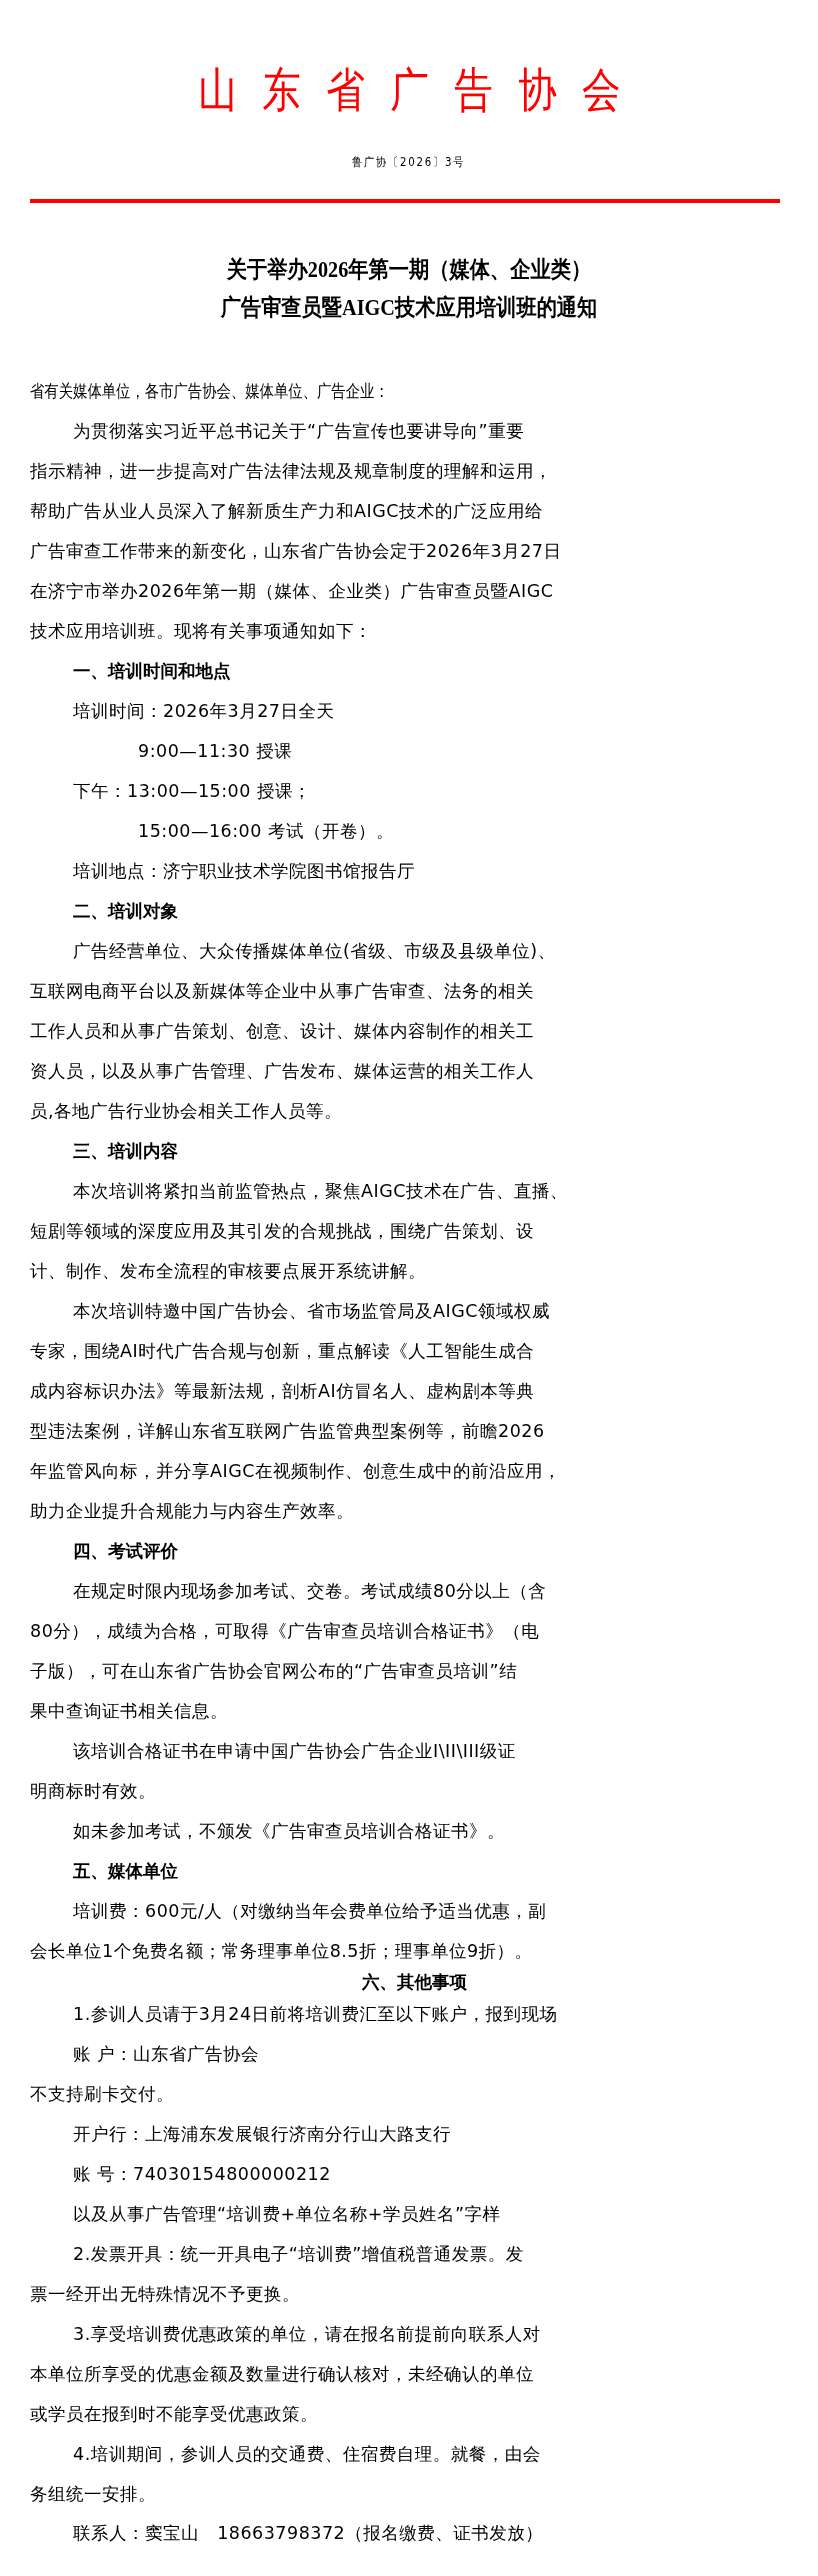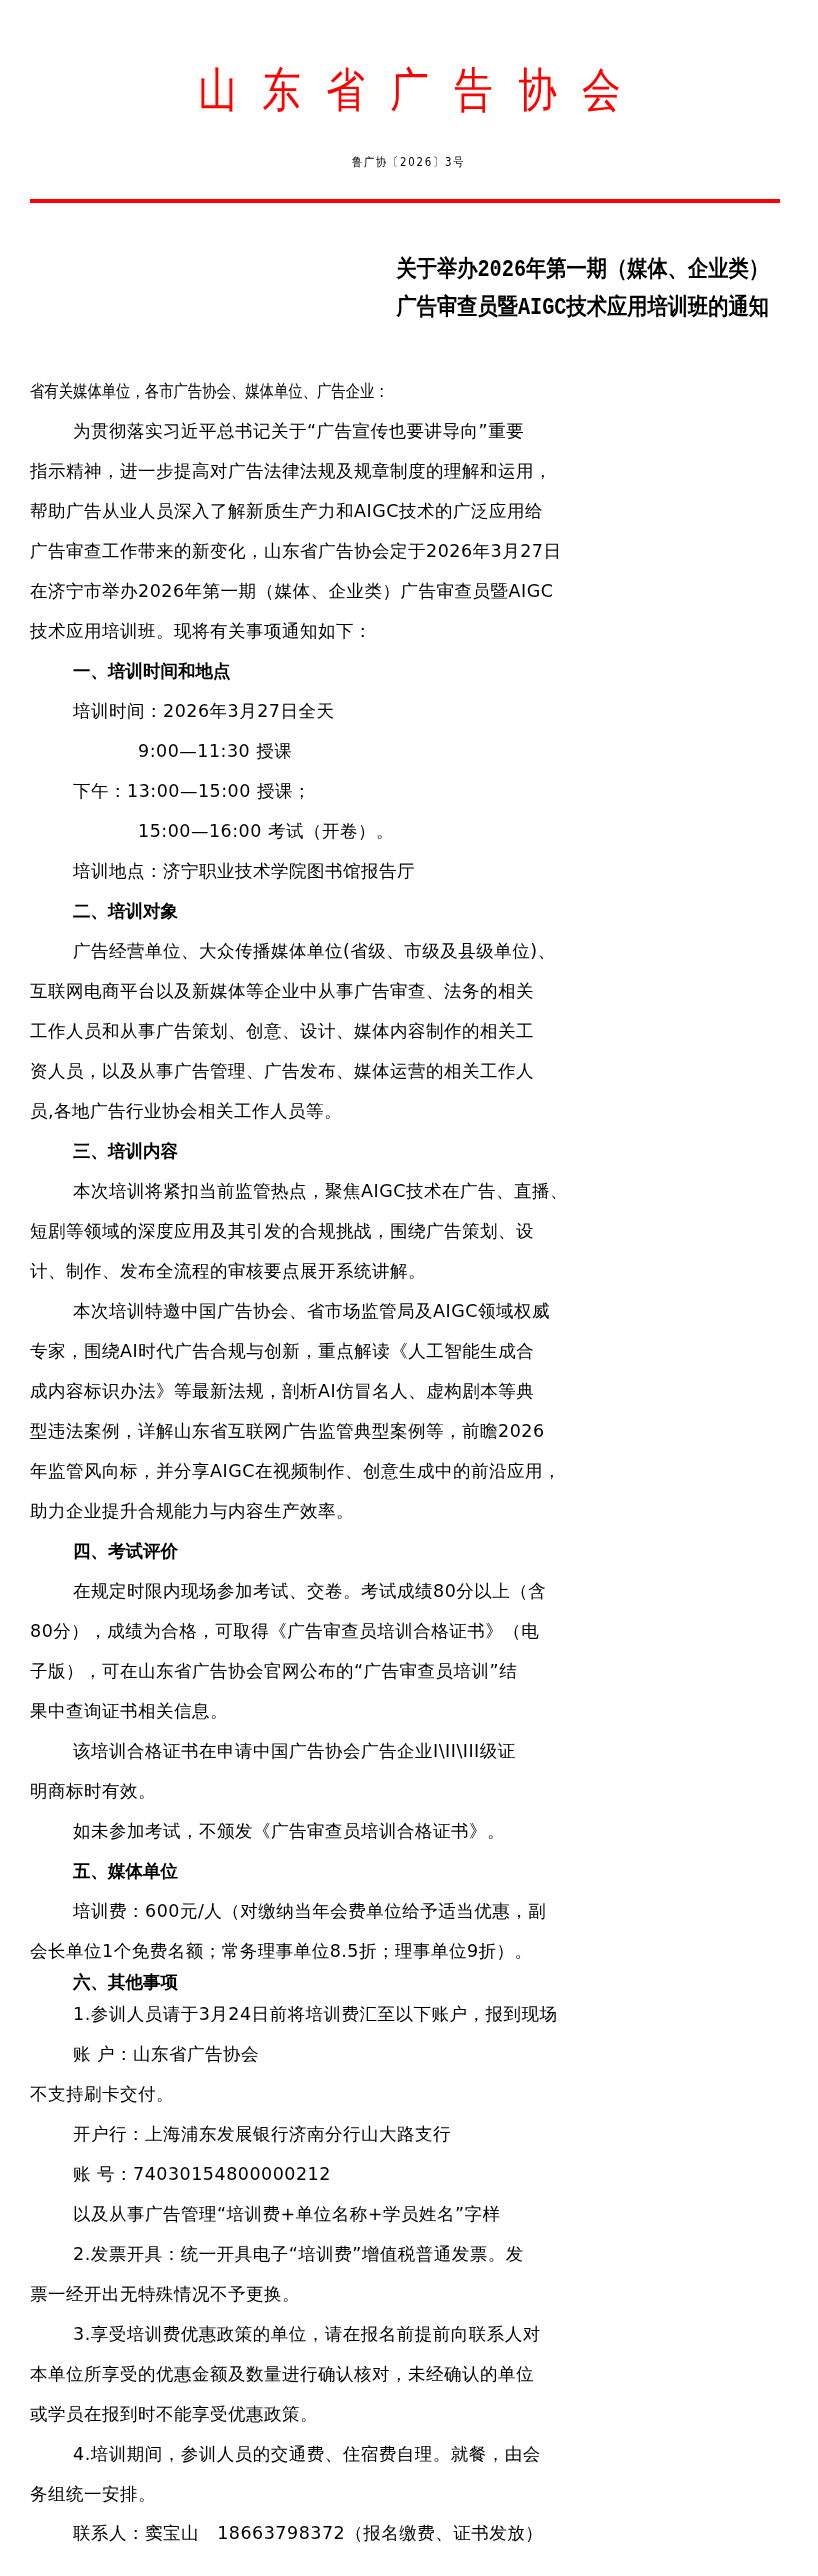--- a/index.html
+++ b/index.html
@@ -13,21 +13,21 @@
 <div class="abs" style="left:0;top:61px;width:818px;text-align:center;">
   <span style="display:inline-block;color:#ff0000;font-family:'DejaVu Sans','Liberation Sans',sans-serif;font-size:47px;letter-spacing:31px;line-height:57px;padding-left:31px;transform:scaleX(0.82);">山东省广告协会</span>
 </div>
 
 <div class="abs" style="left:0;top:154px;width:818px;text-align:center;">
   <span style="font-family:'DejaVu Sans','Liberation Sans',sans-serif;font-size:12px;letter-spacing:2.1px;display:inline-block;transform:scaleX(0.85);">鲁广协〔2026〕3号</span>
 </div>
 
 <div class="abs" style="left:30px;top:199px;width:205px;height:3.6px;background:#ff0000;width:750px;"></div>
 
-<div class="abs" style="left:0;top:251px;width:818px;text-align:right;font-family:Liberation Mono, monospace;font-weight:bold;font-size:23px;line-height:38px;">
+<div class="abs" style="left:0;top:251px;width:818px;text-align:center;font-family:Liberation Serif, serif;font-weight:bold;font-size:23px;line-height:38px;">
   <div style="transform:scaleX(0.88);">关于举办2026年第一期（媒体、企业类）</div>
   <div style="transform:scaleX(0.88);">广告审查员暨AIGC技术应用培训班的通知</div>
 </div>
 
 <div class="abs" id="body-flow" style="left:30px;top:371px;width:726px;font-family:'DejaVu Sans','Liberation Sans',sans-serif;font-size:17.5px;line-height:40px;">
   <div style="white-space:nowrap;transform-origin:left;transform:scaleX(0.82);">省有关媒体单位，各市广告协会、媒体单位、广告企业：</div>
   <div style="margin-top:0;">
     <div class="bl" style="padding-left:43px;">为贯彻落实习近平总书记关于“广告宣传也要讲导向”重要</div>
     <div class="bl">指示精神，进一步提高对广告法律法规及规章制度的理解和运用，</div>
     <div class="bl">帮助广告从业人员深入了解新质生产力和AIGC技术的广泛应用给</div>
@@ -78,21 +78,21 @@
     <div class="bl" style="padding-left:43px;">如未参加考试，不颁发《广告审查员培训合格证书》。</div>
   </div>
 
   <div>
     <div class="hd">五、媒体单位</div>
     <div class="bl" style="padding-left:43px;">培训费：600元/人（对缴纳当年会费单位给予适当优惠，副</div>
     <div class="bl">会长单位1个免费名额；常务理事单位8.5折；理事单位9折）。</div>
   </div>
 
   <div>
-    <div class="hd" style="line-height:23px;">六、其他事项</div>
+    <div class="hd" style="line-height:23px;text-align:center;">六、其他事项</div>
     <div class="bl" style="padding-left:43px;">1.参训人员请于3月24日前将培训费汇至以下账户，报到现场</div>
     <div class="bl" style="padding-left:43px;">账    户：山东省广告协会</div>
     <div class="bl">不支持刷卡交付。</div>
     <div class="bl" style="padding-left:43px;">开户行：上海浦东发展银行济南分行山大路支行</div>
     <div class="bl" style="padding-left:43px;">账    号：74030154800000212</div>
     <div class="bl" style="padding-left:43px;">以及从事广告管理“培训费+单位名称+学员姓名”字样</div>
     <div class="bl" style="padding-left:43px;">2.发票开具：统一开具电子“培训费”增值税普通发票。发</div>
     <div class="bl">票一经开出无特殊情况不予更换。</div>
     <div class="bl" style="padding-left:43px;">3.享受培训费优惠政策的单位，请在报名前提前向联系人对</div>
     <div class="bl">本单位所享受的优惠金额及数量进行确认核对，未经确认的单位</div>

